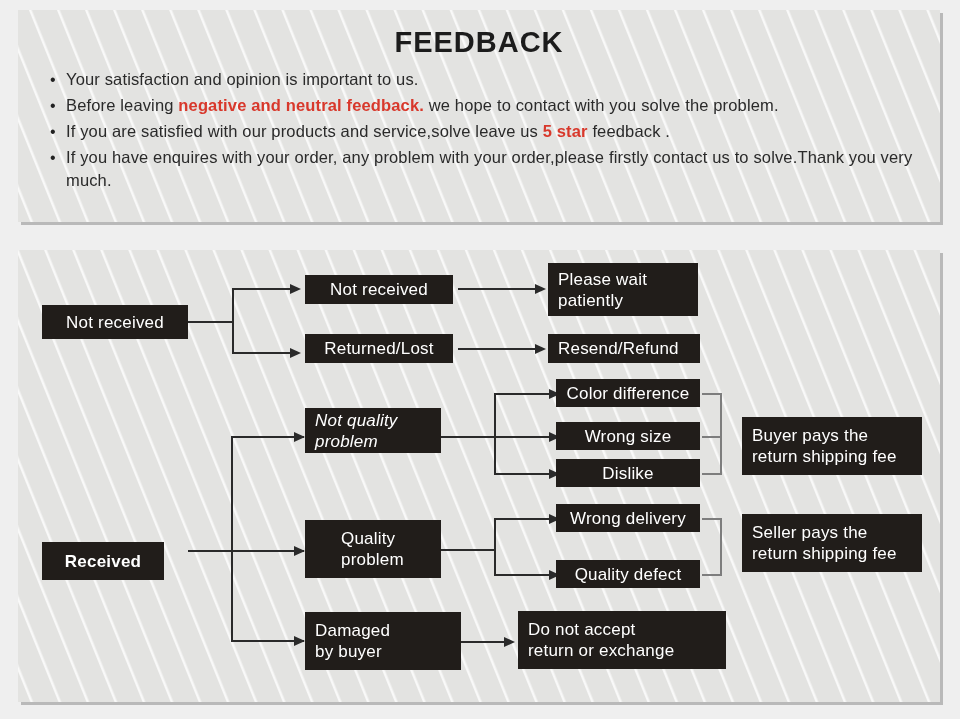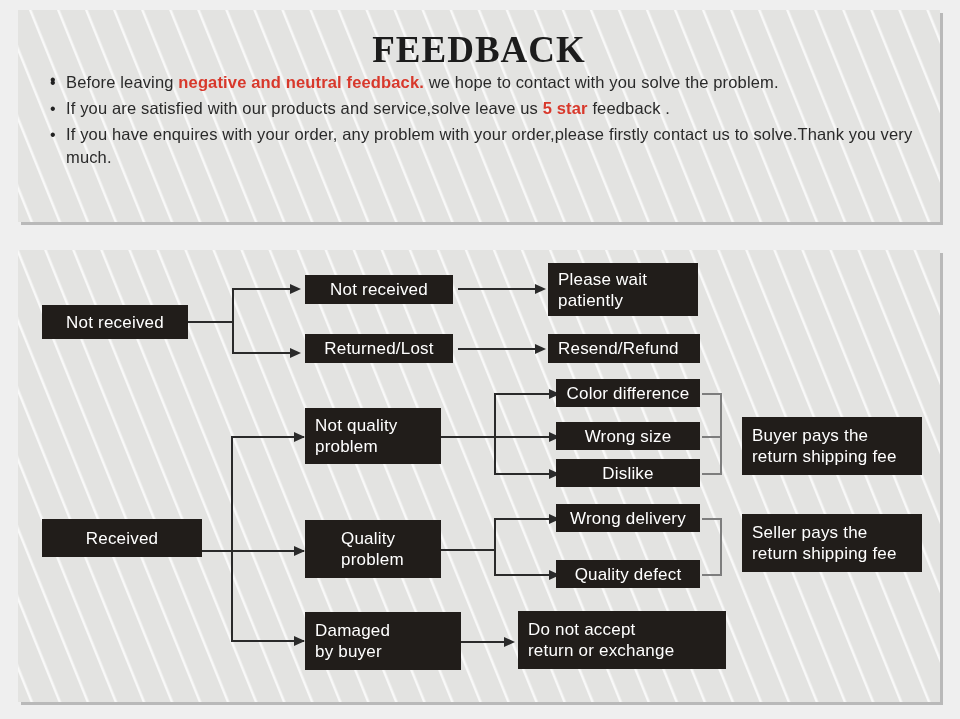--- a/index.html
+++ b/index.html
@@ -48,23 +48,23 @@
     height: 452px;
   }
 
   
   .title {
     position: absolute;
     left: 0;
     top: 8px;
     width: 922px;
     text-align: center;
-    font-family: Liberation Serif, serif;
+    font-family: Liberation Sans, sans-serif;
     font-weight: bold;
-    font-size: 53px;
+    font-size: 41px;
     letter-spacing: 1px;
     color: #1c1c1c;
     font-variant: small-caps;
     text-transform: lowercase;
     line-height: 1;
   }
 
   
   .bullets {
     position: absolute;
@@ -149,20 +149,21 @@
 <div class="page">
 
   <div class="panel" id="feedback-panel">
 
     <div class="title">Feedback</div>
 
     <div class="bullets">
 
       <div class="bullet">
         <span class="dot">•</span>
+        <span>Your satisfaction and opinion is important to us.</span>
       </div>
 
       <div class="bullet">
         <span class="dot">•</span>
         <span>Before leaving  </span><span class="hl">negative and neutral feedback.</span><span> we hope to contact with you solve the problem.</span>
       </div>
 
       <div class="bullet">
         <span class="dot">•</span>
         <span>If you are satisfied with our products and service,solve leave us </span><span class="hl">5 star</span><span> feedback .</span>
@@ -195,33 +196,33 @@
 
       <div class="hline" style="left:440px; top:38px; width:77px;"></div>
       <div class="arrowhead" style="left:517px; top:33.5px;"></div>
       <div class="hline" style="left:440px; top:98px; width:77px;"></div>
       <div class="arrowhead" style="left:517px; top:93.5px;"></div>
 
       <div class="node left" style="left:530px; top:13px; width:150px; height:53px;">Please wait
 patiently</div>
       <div class="node left" style="left:530px; top:84px; width:152px; height:29px;">Resend/Refund</div>
 
-      <div class="node center" style="left:24px; top:269px; width:160px; height:38px;">Received</div>
+      <div class="node center" style="left:24px; top:292px; width:122px; height:38px;font-weight:bold;">Received</div>
 
       <div class="hline" style="left:170px; top:300px; width:116px;"></div>
       <div class="arrowhead" style="left:276px; top:295.5px;"></div>
       <div class="vline" style="left:213px; top:186px; height:206px;"></div>
 
       <div class="hline" style="left:213px; top:186px; width:73px;"></div>
       <div class="arrowhead" style="left:276px; top:181.5px;"></div>
 
       <div class="hline" style="left:213px; top:390px; width:73px;"></div>
       <div class="arrowhead" style="left:276px; top:385.5px;"></div>
 
-      <div class="node left" style="left:287px; top:158px; width:136px; height:56px;">Not quality
+      <div class="node left" style="left:287px; top:158px; width:136px; height:45px;font-style:italic;">Not quality
 problem</div>
       <div class="node left" style="left:287px; top:270px; width:136px; height:58px;padding-left:36px;">Quality
 problem</div>
       <div class="node left" style="left:287px; top:362px; width:156px; height:58px;">Damaged
 by buyer</div>
 
       <div class="hline" style="left:423px; top:186px; width:55px;"></div>
       <div class="vline" style="left:476px; top:143px; height:82px;"></div>
       <div class="hline" style="left:476px; top:143px; width:55px;"></div>
       <div class="arrowhead" style="left:531px; top:138.5px;"></div>

